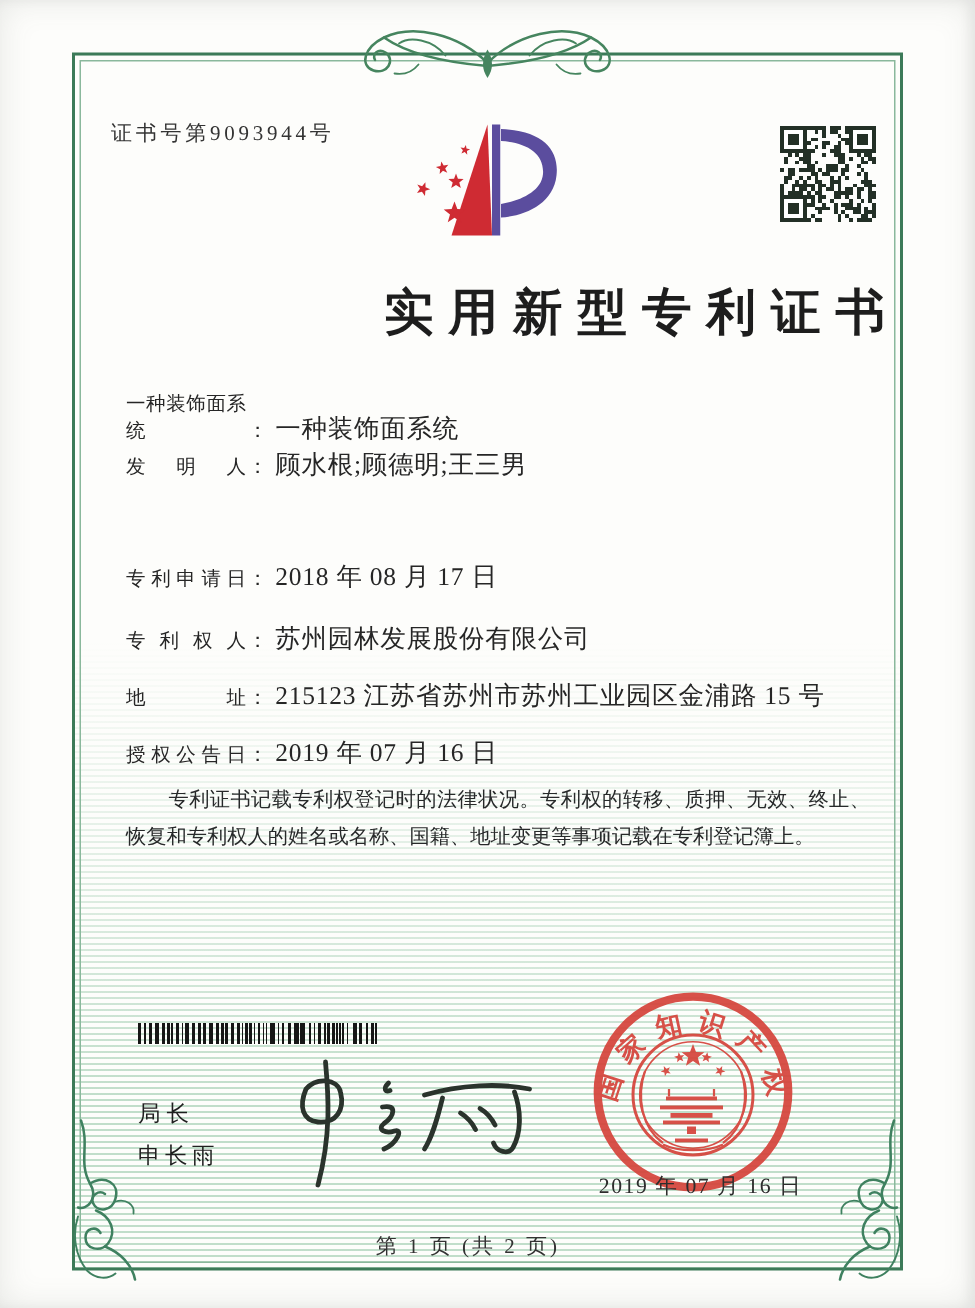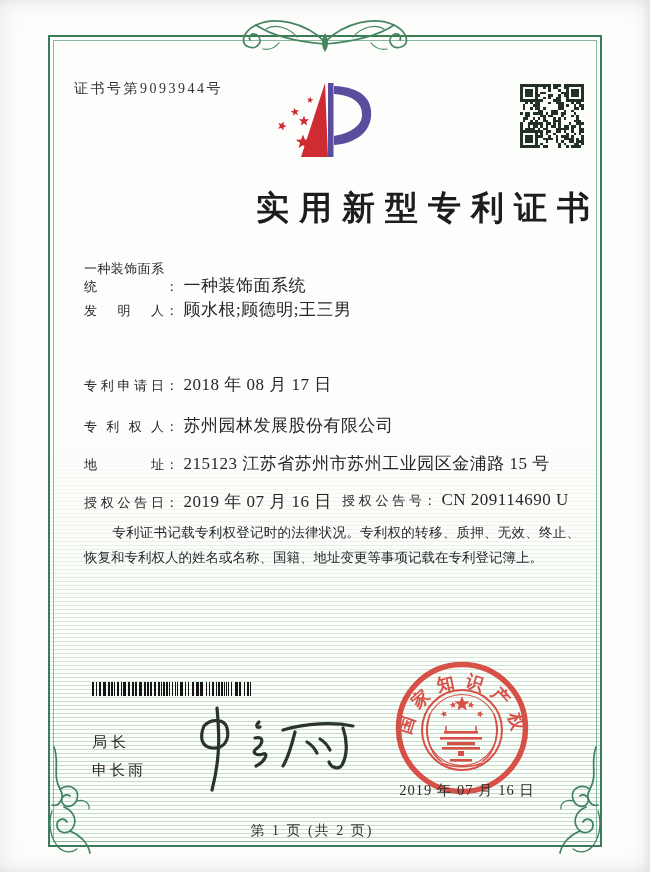--- a/index.html
+++ b/index.html
@@ -349,23 +349,20 @@
     <span class="flabel">专利申请日</span><span class="fcolon">：</span><span class="fvalue">2018 年 08 月 17 日</span>
   </div>
   <div class="txt frow" style="top:414px">
     <span class="flabel">专利权人</span><span class="fcolon">：</span><span class="fvalue">苏州园林发展股份有限公司</span>
   </div>
   <div class="txt frow" style="top:452px">
     <span class="flabel">地址</span><span class="fcolon">：</span><span class="fvalue">215123 江苏省苏州市苏州工业园区金浦路 15 号</span>
   </div>
   <div class="txt frow" style="top:490px">
     <span class="flabel">授权公告日</span><span class="fcolon">：</span><span class="fvalue">2019 年 07 月 16 日</span>
-    <span class="grant-pair2">
-      <span class="flabel">授权公告号</span><span class="fcolon">：</span><span class="fvalue">CN 209114690 U</span>
-    </span>
   </div>
 
   <div class="txt paras">
     <p>专利证书记载专利权登记时的法律状况。专利权的转移、质押、无效、终止、恢复和专利权人的姓名或名称、国籍、地址变更等事项记载在专利登记簿上。</p>
   </div>
 
   <svg class="txt barcode" width="162" height="14" viewBox="0 0 162 14" shape-rendering="crispEdges">
     <g id="barcode-bars" fill="#161616">
         <rect x="0" y="0" width="2" height="14"></rect>
         <rect x="4" y="0" width="1" height="14"></rect>

